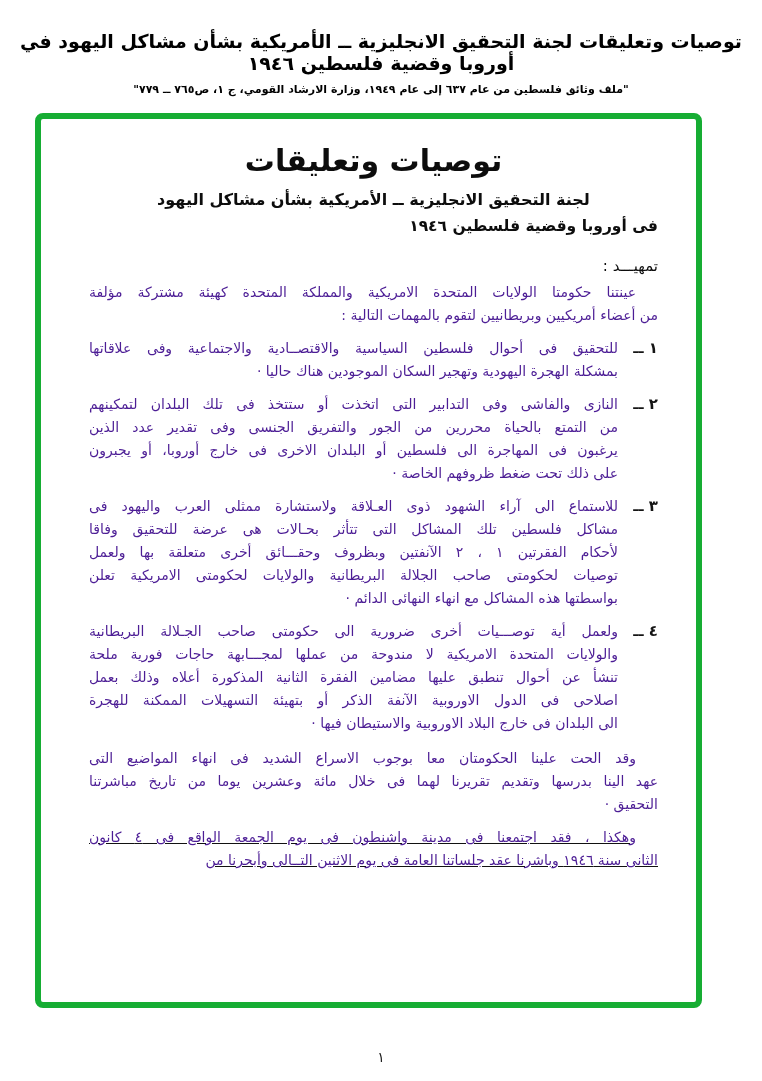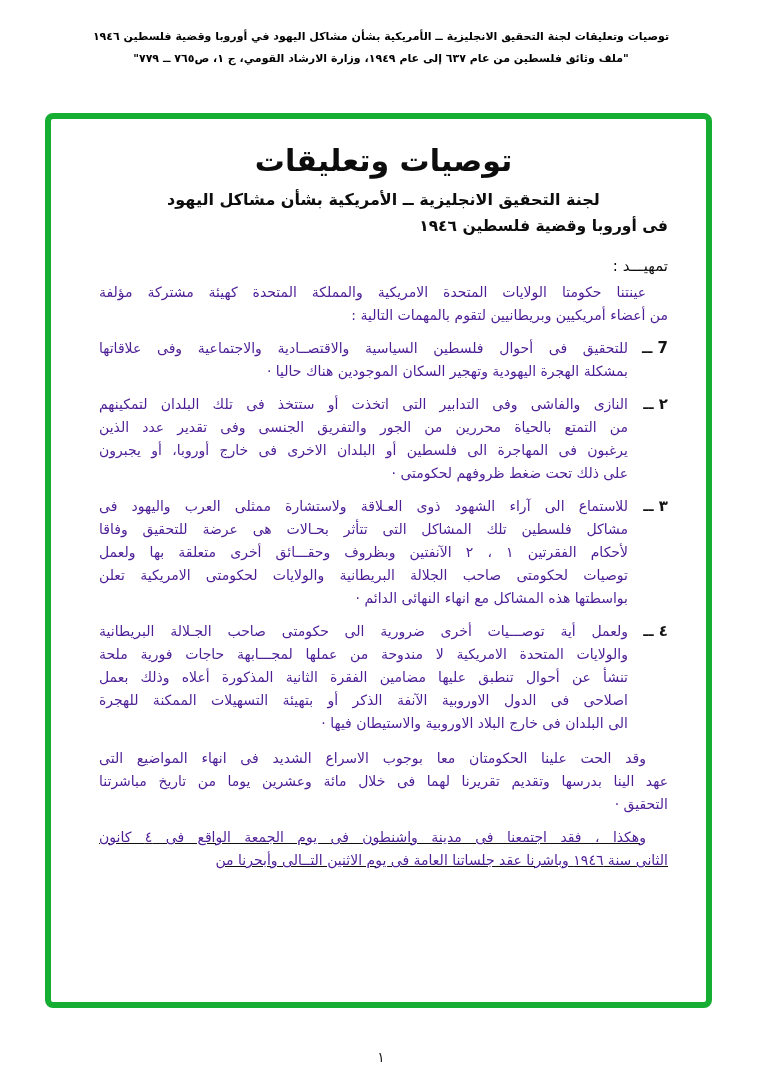--- a/index.html
+++ b/index.html
@@ -3,25 +3,25 @@
 <meta charset="utf-8">
 <style>
   html,body{margin:0;padding:0;background:#ffffff;}
   body{
     width:762px;height:1081px;position:relative;overflow:hidden;
     font-family:"DejaVu Sans",sans-serif;color:#111;
     -webkit-font-smoothing:antialiased;
   }
   
   .header{position:absolute;top:30px;left:0;right:0;text-align:center;}
-  .header-title{font-size:11px;font-weight:700;color:#000;letter-spacing:-0.2px;}
+  .header-title{font-size:19px;font-weight:700;color:#000;letter-spacing:-0.2px;}
   .header-source{font-size:11px;font-weight:700;color:#000;margin-top:9px;}
   
   .frame{
-    position:absolute;left:45px;top:113px;width:667px;height:895px;
+    position:absolute;left:35px;top:113px;width:667px;height:895px;
     border:6px solid #16ad33;border-radius:8px;background:#ffffff;
     box-sizing:border-box;
   }
   .doc-content{padding:14px 38px 0 48px;direction:rtl;}
   .doc-title{text-align:center;font-size:30px;font-weight:700;margin-top:10px;color:#0d0d0d;}
   .doc-sub1{text-align:center;font-size:16px;font-weight:700;margin-top:12px;color:#0d0d0d;}
   .doc-sub2{text-align:right;font-size:15.5px;font-weight:700;margin-top:8px;color:#0d0d0d;}
   .preamble-heading{font-size:15px;font-weight:400;margin-top:22px;color:#0d0d0d;}
   .para{margin-top:6px;}
   .para + .para{margin-top:10px;text-decoration:underline;}
@@ -51,34 +51,34 @@
     <div class="doc-sub2">فى أوروبا وقضية فلسطين ١٩٤٦</div>
 
     <div class="preamble-heading">تمهيـــد :</div>
 
     <div class="para indent">
         <div class="line">عينتنا حكومتا الولايات المتحدة الامريكية والمملكة المتحدة كهيئة مشتركة مؤلفة</div>
         <div class="line last">من أعضاء أمريكيين وبريطانيين لتقوم بالمهمات التالية :</div>
       </div>
 
     <div class="item">
-      <div class="item-marker">7 ــ</div>
+      <div class="item-marker">١ ــ</div>
       <div class="item-body">
           <div class="line">للتحقيق فى أحوال فلسطين السياسية والاقتصــادية والاجتماعية وفى علاقاتها</div>
           <div class="line last">بمشكلة الهجرة اليهودية وتهجير السكان الموجودين هناك حاليا ·</div>
         </div>
     </div>
 
     <div class="item">
       <div class="item-marker">٢ ــ</div>
       <div class="item-body">
           <div class="line">النازى والفاشى وفى التدابير التى اتخذت أو ستتخذ فى تلك البلدان لتمكينهم</div>
           <div class="line">من التمتع بالحياة محررين من الجور والتفريق الجنسى وفى تقدير عدد الذين</div>
           <div class="line">يرغبون فى المهاجرة الى فلسطين أو البلدان الاخرى فى خارج أوروبا، أو يجبرون</div>
-          <div class="line last">على ذلك تحت ضغط ظروفهم لحكومتى ·</div>
+          <div class="line last">على ذلك تحت ضغط ظروفهم الخاصة ·</div>
         </div>
     </div>
 
     <div class="item">
       <div class="item-marker">٣ ــ</div>
       <div class="item-body">
           <div class="line">للاستماع الى آراء الشهود ذوى العـلاقة ولاستشارة ممثلى العرب واليهود فى</div>
           <div class="line">مشاكل فلسطين تلك المشاكل التى تتأثر بحـالات هى عرضة للتحقيق وفاقا</div>
           <div class="line">لأحكام الفقرتين ١ ، ٢ الآنفتين وبظروف وحقـــائق أخرى متعلقة بها ولعمل</div>
           <div class="line">توصيات لحكومتى صاحب الجلالة البريطانية والولايات لحكومتى الامريكية تعلن</div>

